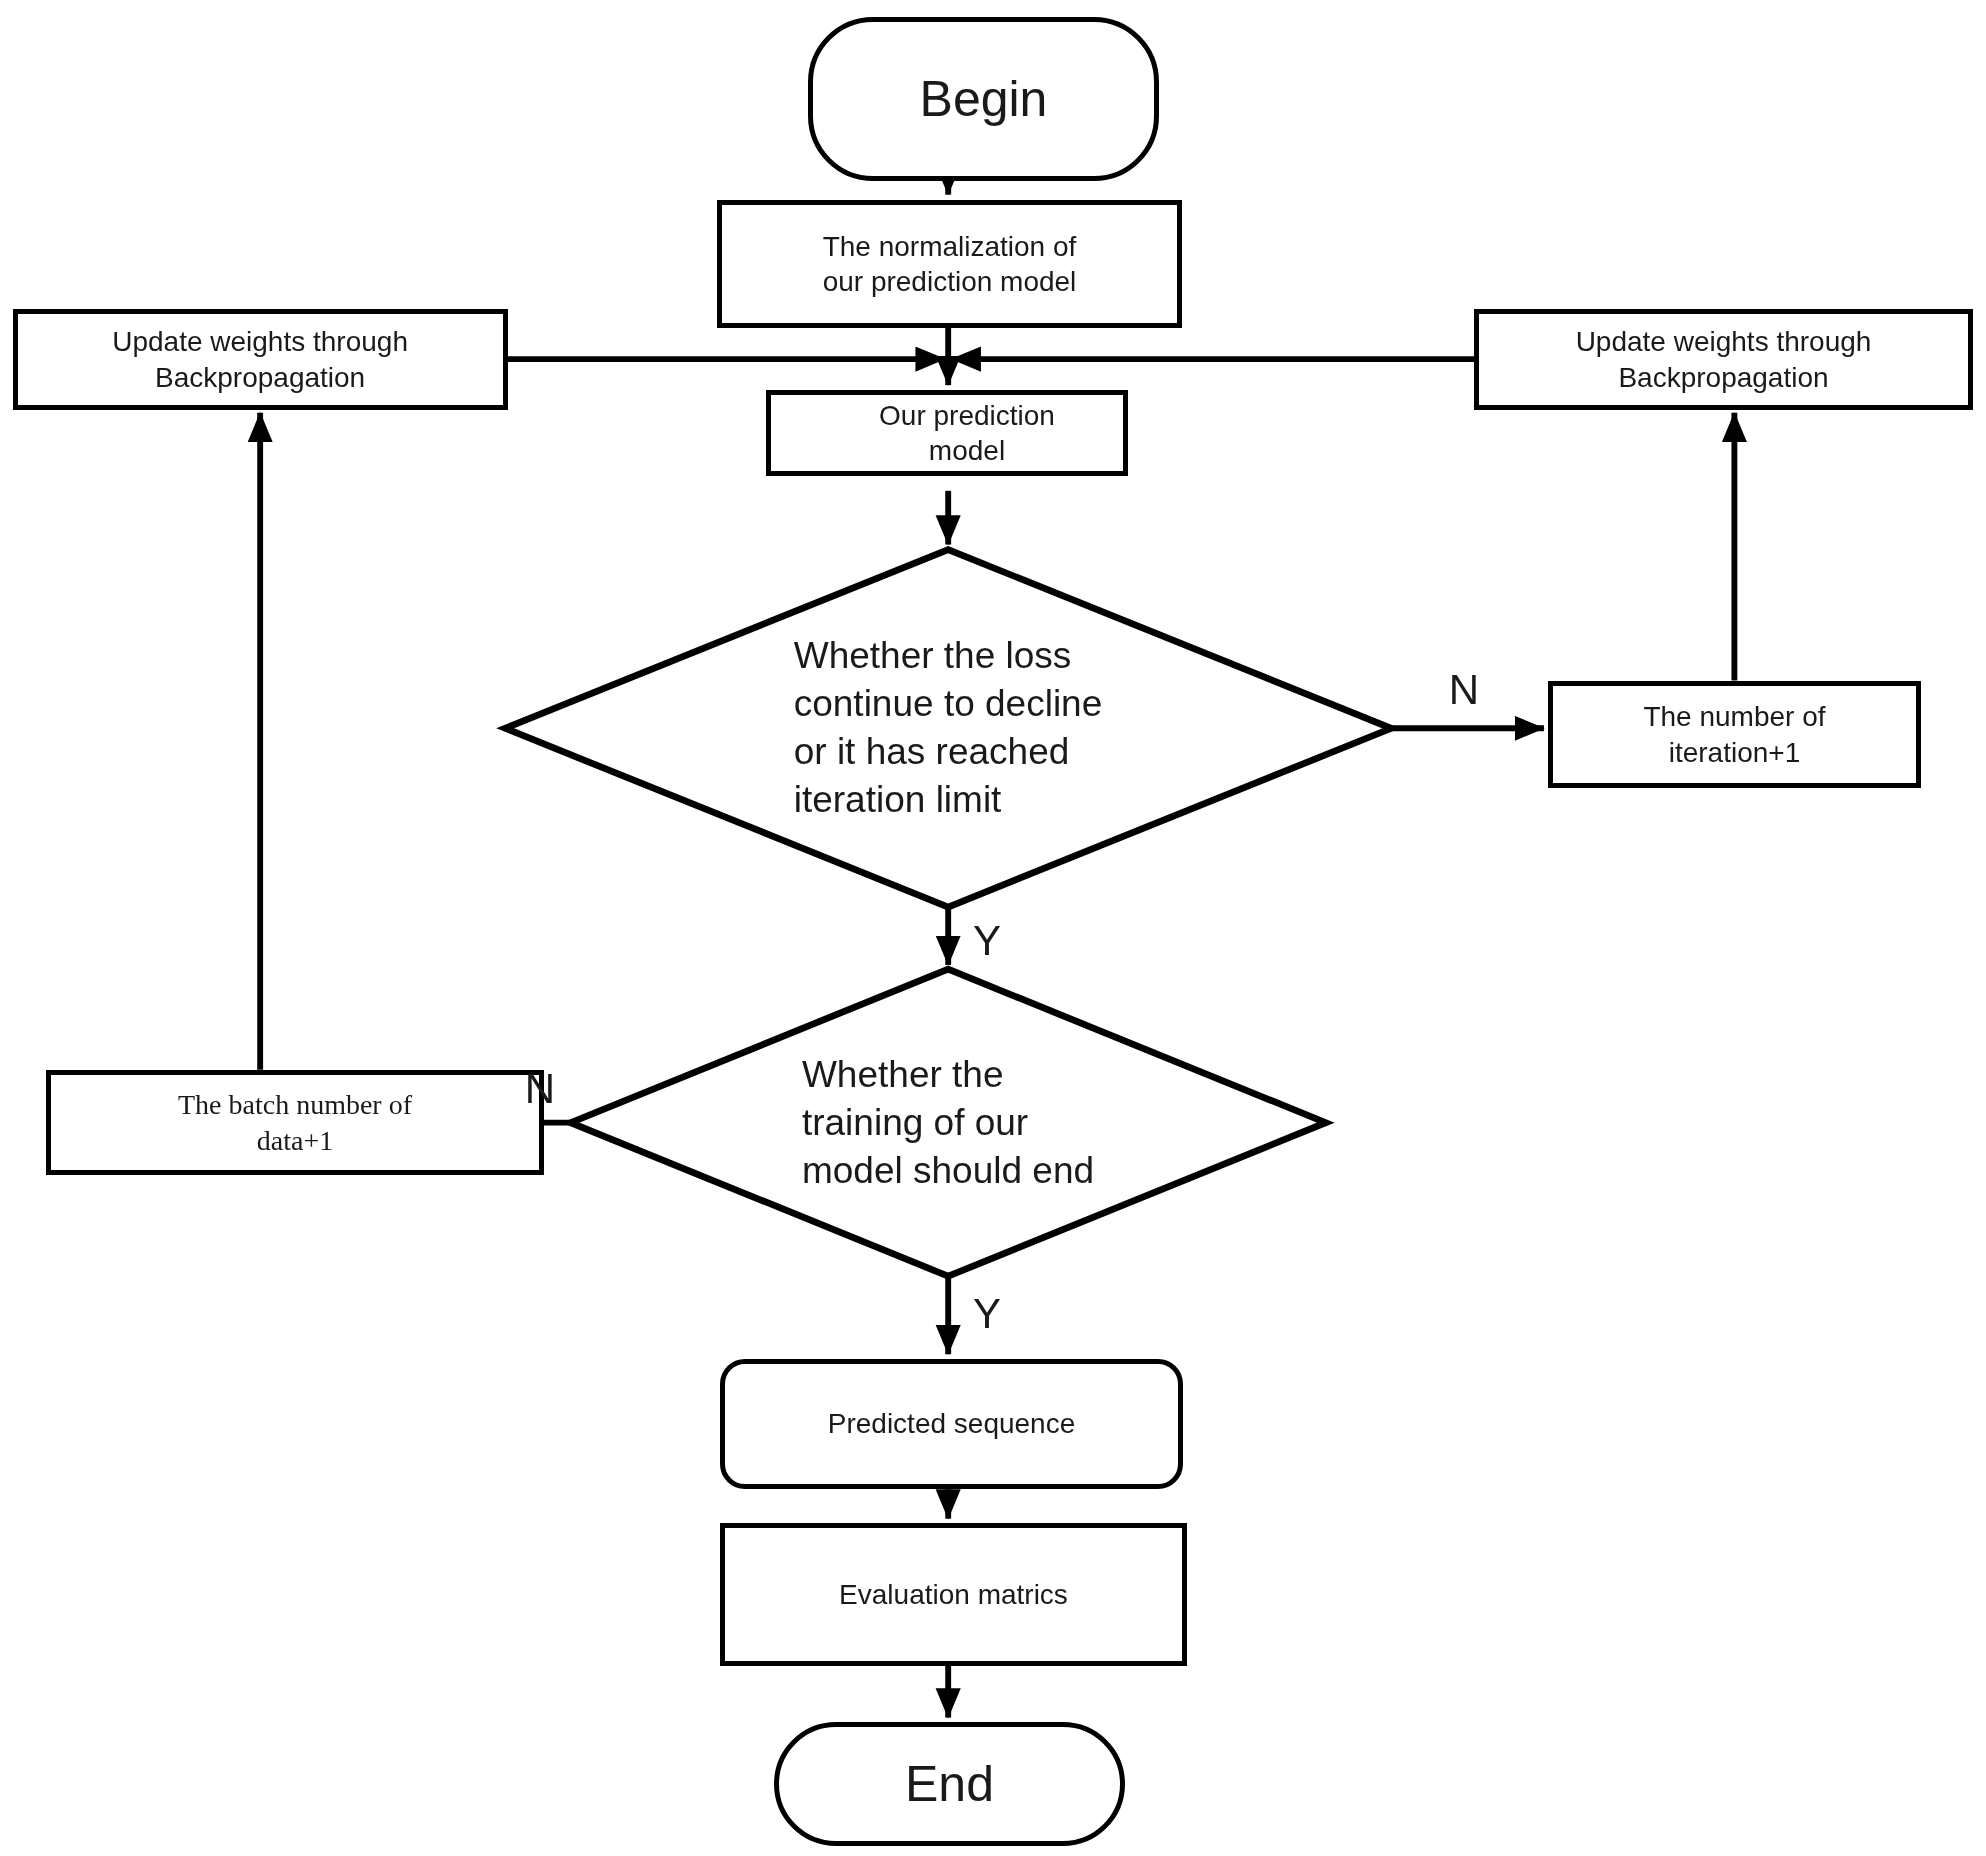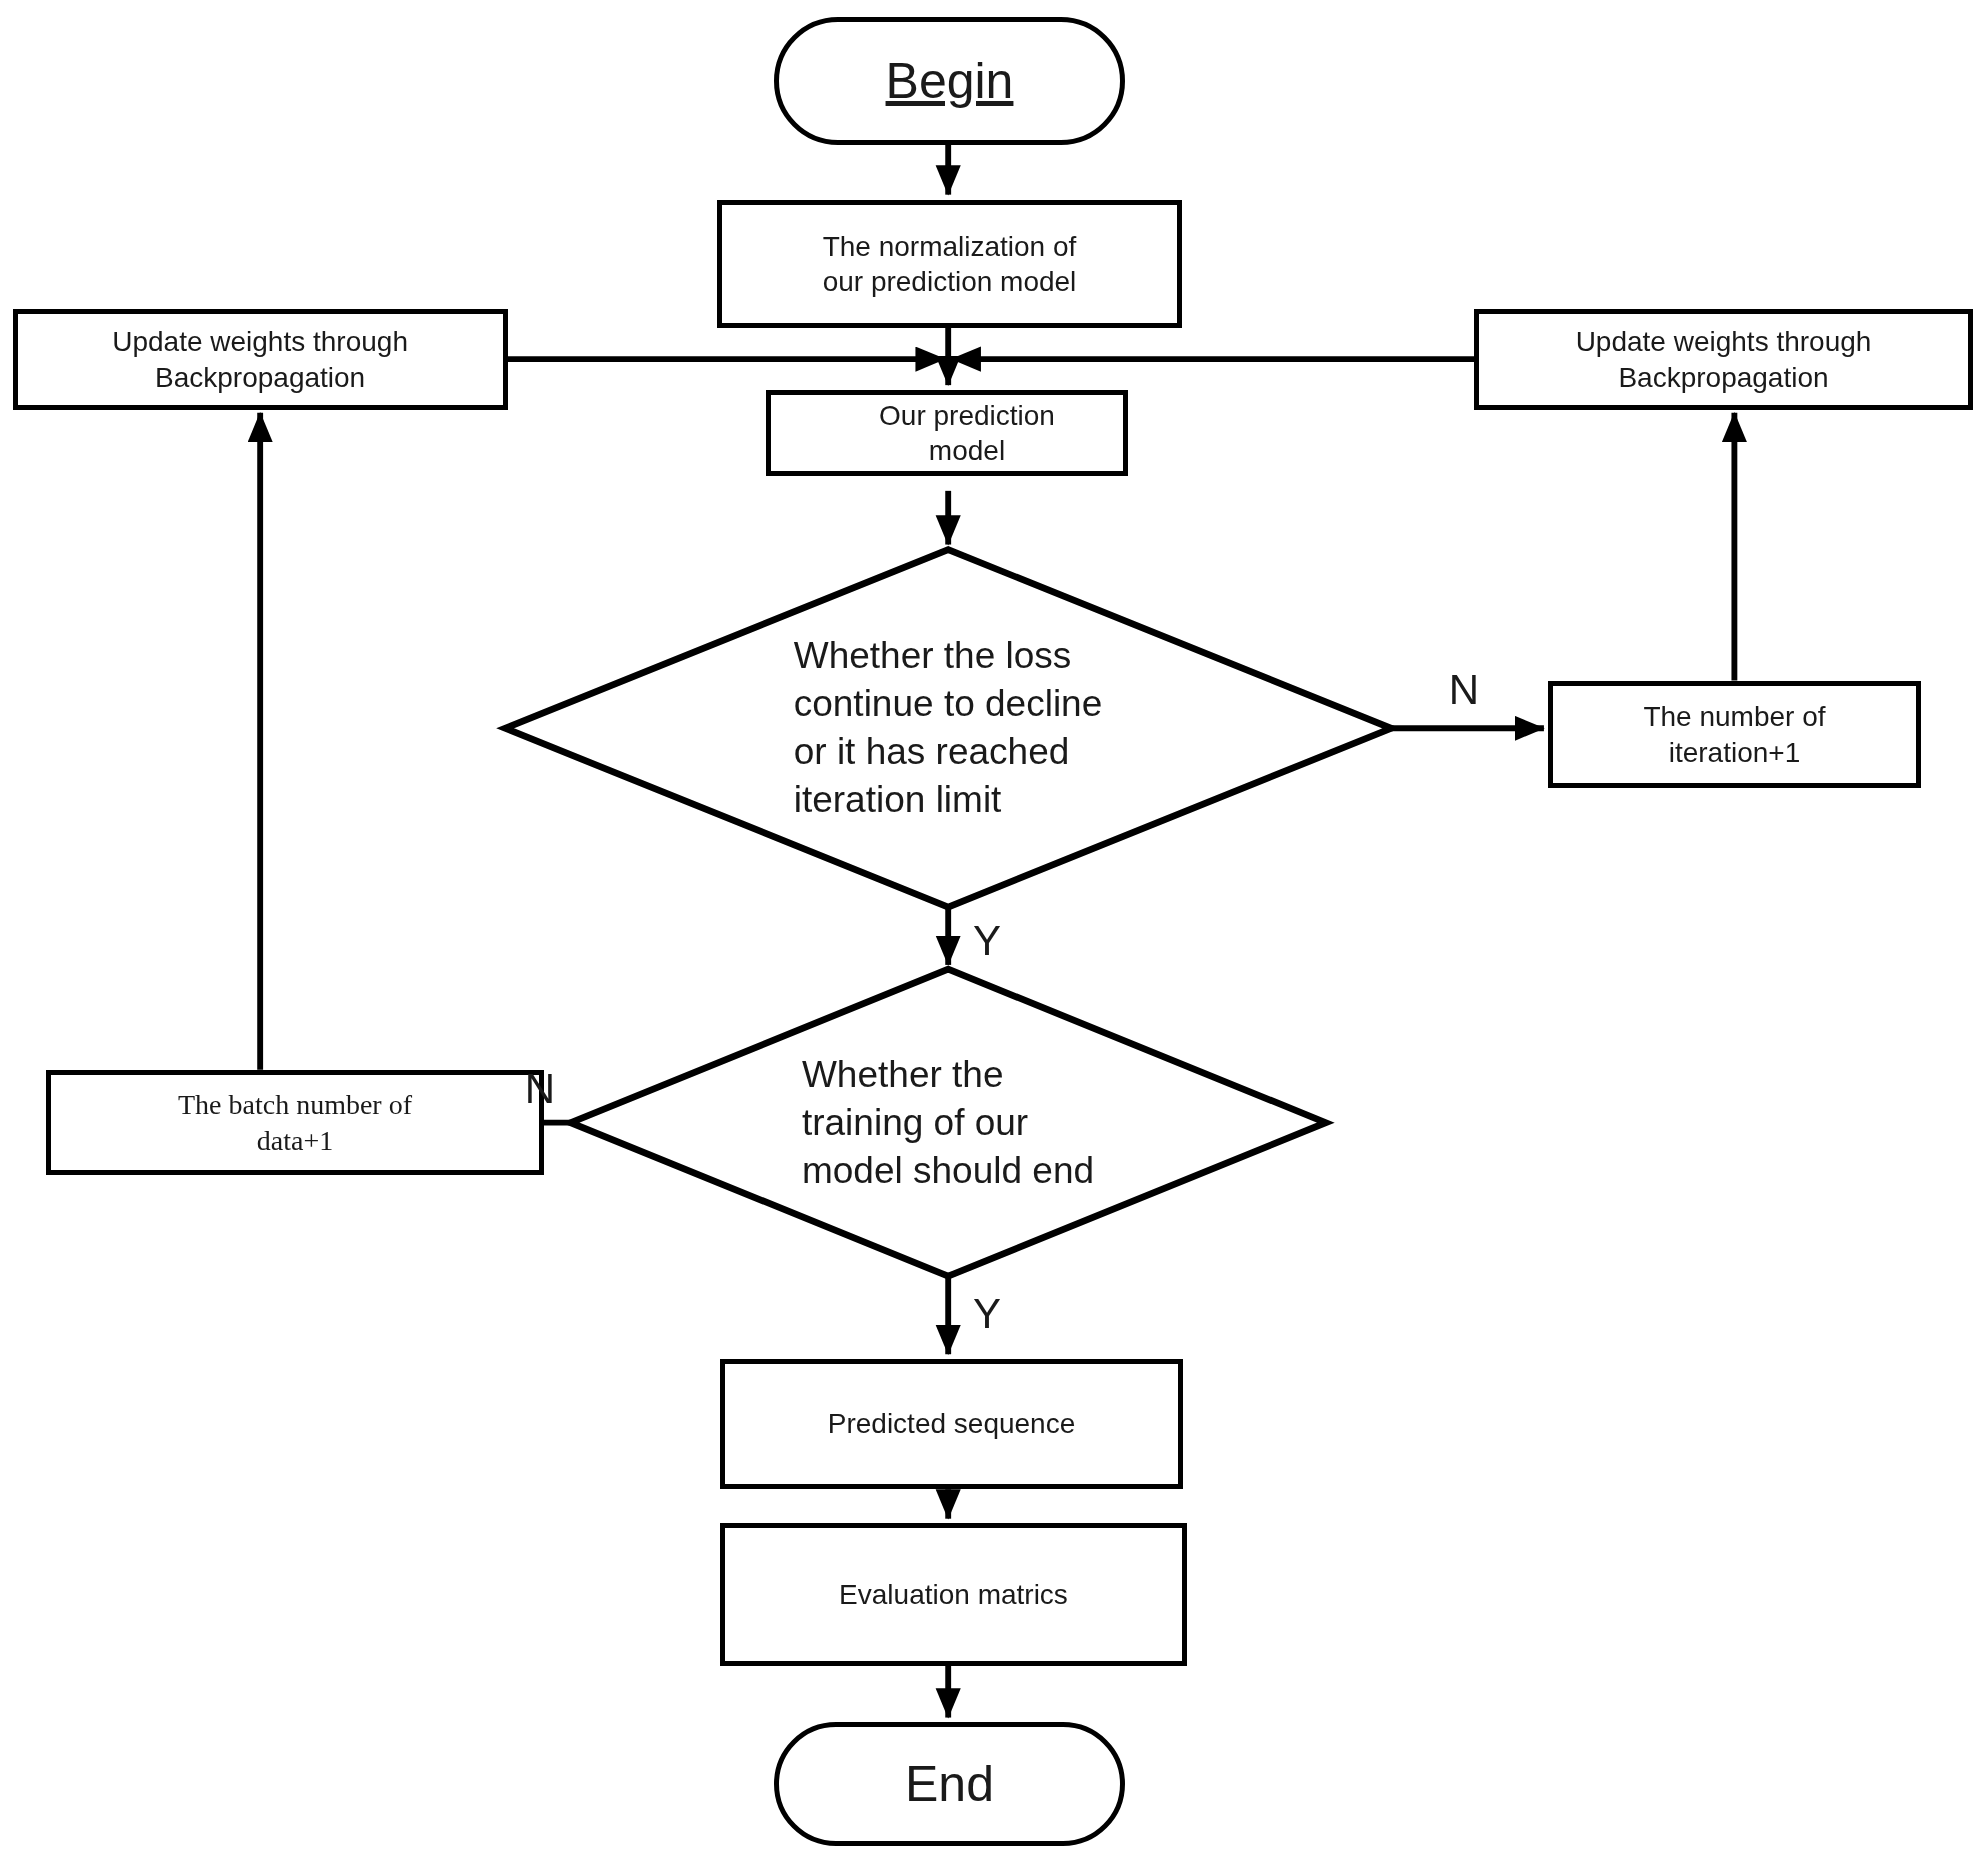--- a/index.html
+++ b/index.html
@@ -78,21 +78,21 @@
     <line x1="680" y1="1338" x2="580" y2="1338" stroke="#000" stroke-width="7" marker-end="url(#arrow)"></line>
     <line x1="310" y1="1275" x2="310" y2="492" stroke="#000" stroke-width="7" marker-end="url(#arrow)"></line>
     <line x1="1130" y1="1521" x2="1130" y2="1614" stroke="#000" stroke-width="7" marker-end="url(#arrow)"></line>
     <line x1="1130" y1="1775" x2="1130" y2="1810" stroke="#000" stroke-width="7" marker-end="url(#arrow)"></line>
     <line x1="1130" y1="1985" x2="1130" y2="2047" stroke="#000" stroke-width="7" marker-end="url(#arrow)"></line>
 
     <polygon points="1130,655 1658,868 1130,1081 602,868" fill="#ffffff" stroke="#000000" stroke-width="8"></polygon>
     <polygon points="1130,1155 1580,1338 1130,1521 680,1338" fill="#ffffff" stroke="#000000" stroke-width="8"></polygon>
   </svg>
 
-  <div class="node terminal" style="left:774px; top:17px; width:351px; height:128px;text-decoration:underline;">Begin</div>
+  <div class="node terminal" style="left:808px; top:17px; width:351px; height:164px;">Begin</div>
 
   <div class="node" style="left:717px; top:200px; width:465px; height:128px;">The normalization of
 our prediction model</div>
 
   <div class="node" style="left:12.6px; top:309px; width:495px; height:101px;">Update weights through
 Backpropagation</div>
 
   <div class="node" style="left:1474px; top:309px; width:499px; height:101px;">Update weights through
 Backpropagation</div>
 
@@ -107,21 +107,21 @@
   <div class="node" style="left:1548px; top:681px; width:373px; height:107px;">The number of
 iteration+1</div>
 
   <div class="diamond-label" style="left:948px; top:1123px;">Whether the
 training of our
 model should end</div>
 
   <div class="node" style="left:46px; top:1070px; width:498px; height:105px;font-family:Liberation Serif, serif;">The batch number of
 data+1</div>
 
-  <div class="node" style="left:720px; top:1359px; width:463px; height:130px;">Predicted sequence</div>
+  <div class="node" style="left:720px; top:1359px; width:463px; height:130px;border-radius:25px;">Predicted sequence</div>
 
   <div class="node" style="left:720px; top:1523px; width:467px; height:143px;">Evaluation matrics</div>
 
   <div class="node terminal" style="left:774px; top:1722px; width:351px; height:124px;">End</div>
 
   <div class="edge-label" style="left:987px; top:941px;">Y</div>
   <div class="edge-label" style="left:1464px; top:690px;">N</div>
   <div class="edge-label" style="left:540px; top:1089px;">N</div>
   <div class="edge-label" style="left:987px; top:1314px;">Y</div>
 

